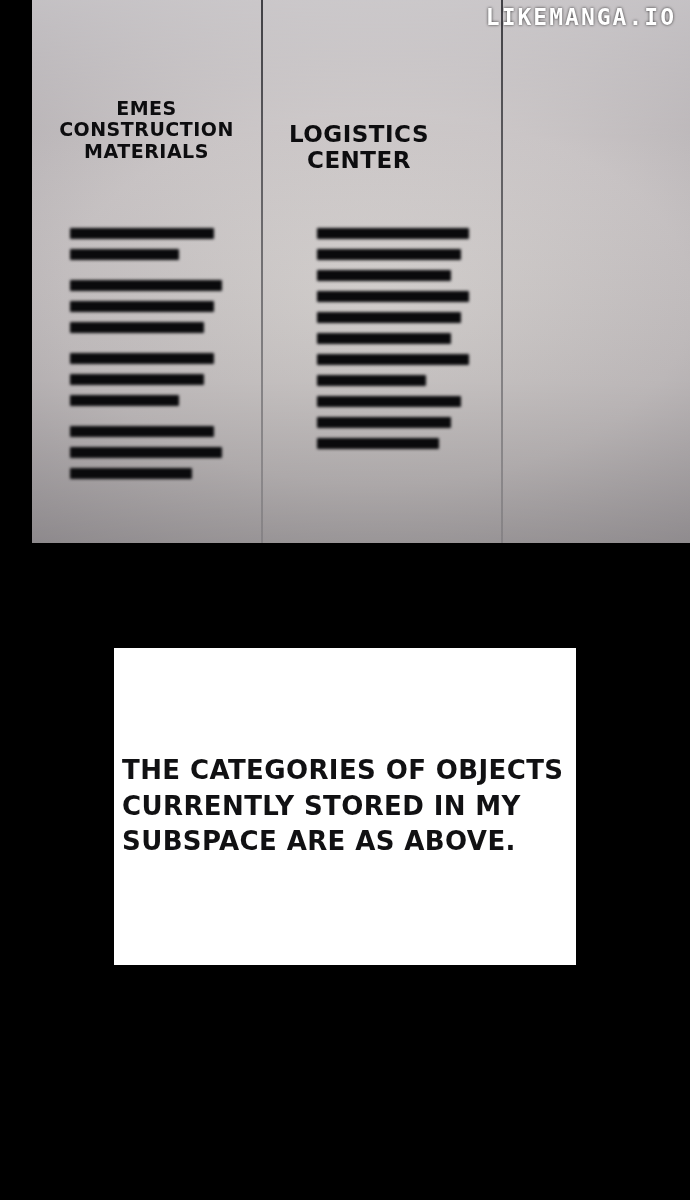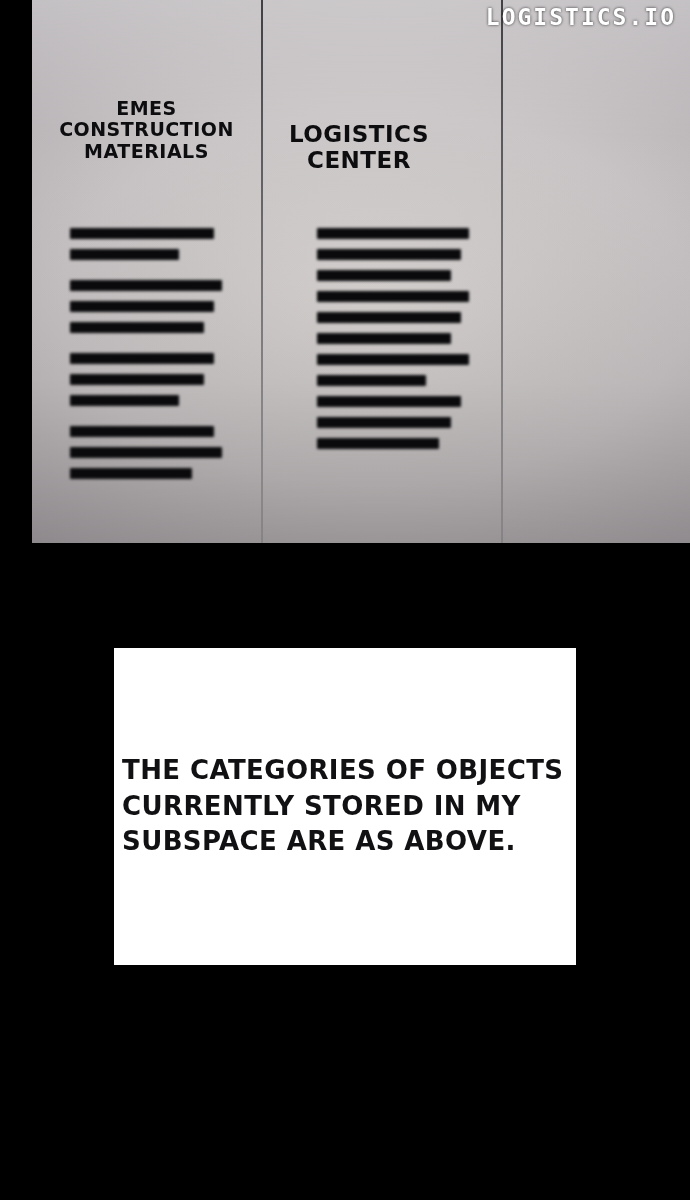--- a/index.html
+++ b/index.html
@@ -183,19 +183,19 @@
         <div class="blurline w72"></div>
         <div class="blurline w95"></div>
         <div class="blurline w88"></div>
         <div class="blurline w80"></div>
       </div>
     </div>
 
 
   </div>
 
-  <div class="watermark">LOGISTICS.IO</div>
+  <div class="watermark">LIKEMANGA.IO</div>
 
   <div class="caption-box">
     <div class="caption-text">THE CATEGORIES OF OBJECTS CURRENTLY STORED IN MY SUBSPACE ARE AS ABOVE.</div>
   </div>
 
 </div>
 
 </body></html>

